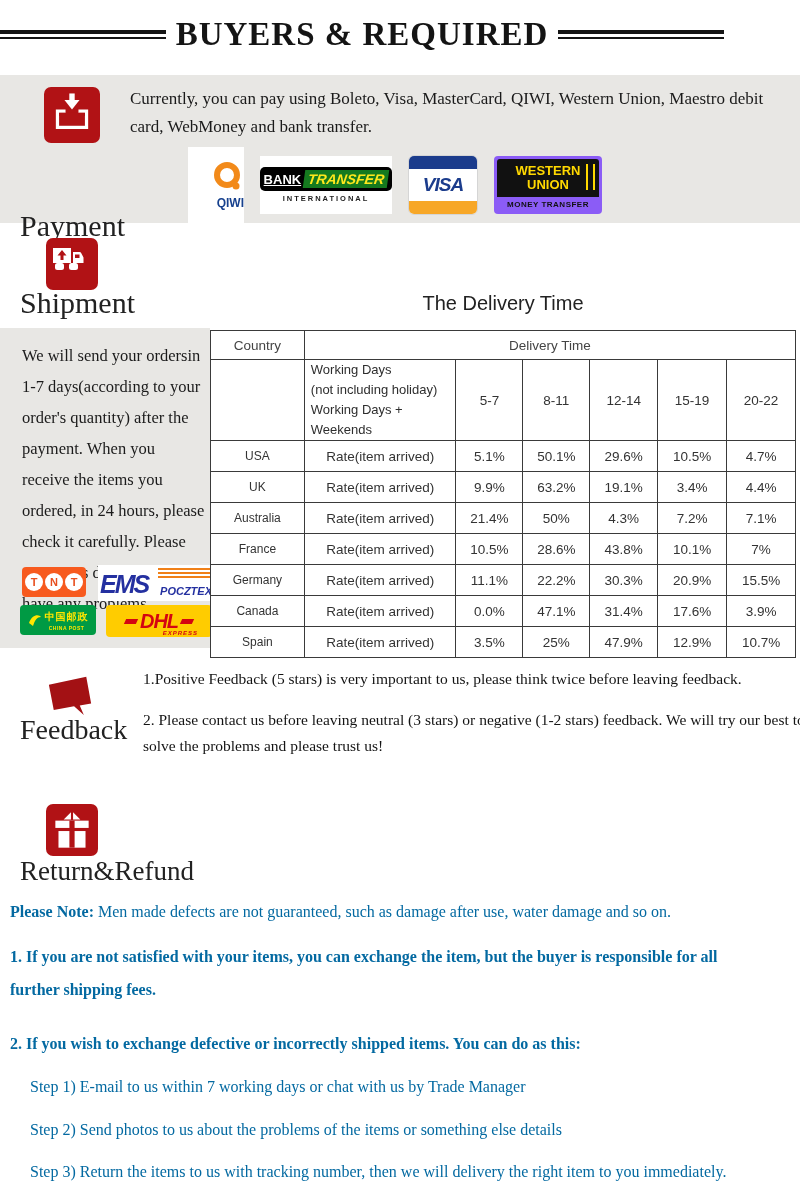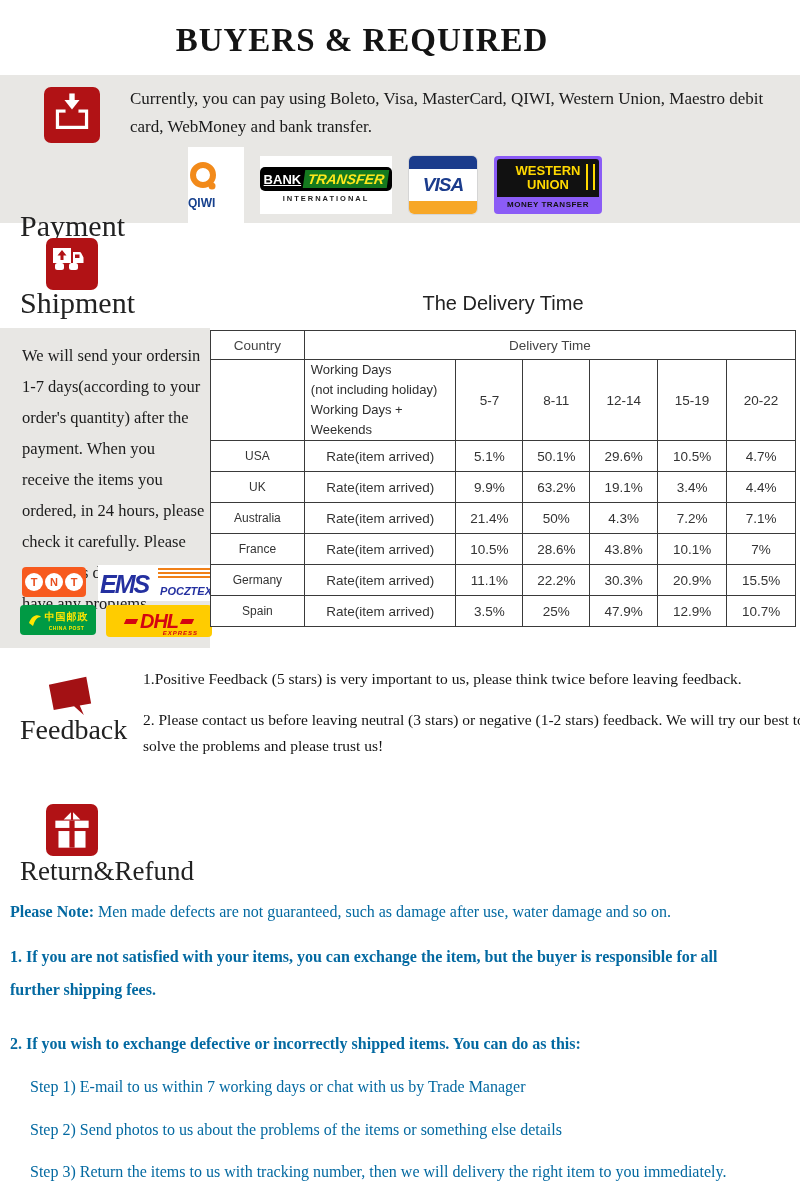--- a/index.html
+++ b/index.html
@@ -1,32 +1,32 @@
 <!DOCTYPE html>
 <html><head>
 <meta charset="utf-8">
 <style>
   html,body{margin:0;padding:0;background:#fff;}
   #page{position:relative;width:800px;height:1185px;background:#ffffff;overflow:hidden;
         font-family:"Liberation Serif", serif;color:#1a1a1a;}
 
   
-  .hdr{position:absolute;top:16px;left:0;width:724px;display:flex;align-items:center;flex-direction:column;}
+  .hdr{position:absolute;top:16px;left:0;width:724px;display:flex;align-items:center;}
   .hline{flex:1;height:3px;border-top:4px solid #151515;border-bottom:2px solid #151515;}
   .hdr-title{margin:0 10px;font-size:33px;letter-spacing:1px;color:#141414;white-space:nowrap;}
 
   
   .pay{position:absolute;top:75px;left:0;width:800px;height:148px;background:#e8e7e4;}
   .icon-box{background:#b11215;border-radius:7px;}
   .pay-icon{position:absolute;left:44px;top:12px;width:56px;height:56px;}
   .sec-label{position:absolute;color:#222;}
   .pay-label{left:20px;top:134px;font-size:30px;}
   .pay-desc{position:absolute;left:130px;top:10px;width:660px;font-size:17px;line-height:28px;}
   .pay-logos{position:absolute;left:188px;top:72px;display:flex;align-items:center;gap:16px;}
-  .logo-qiwi{width:56px;height:76px;background:#fff;display:flex;flex-direction:column;align-items:flex-start;justify-content:center;}
+  .logo-qiwi{width:56px;height:76px;background:#fff;display:flex;flex-direction:column;align-items:flex-end;justify-content:center;}
   .qiwi-txt{color:#17418e;font:700 12px "Liberation Sans",sans-serif;margin-top:1px;}
   .logo-bt{width:132px;height:58px;background:#fff;display:flex;flex-direction:column;align-items:center;justify-content:center;}
   .bt-bar{display:flex;align-items:center;background:#000;border-radius:5px;padding:3px 4px;}
   .bt-bank{color:#fff;font:800 13px "Liberation Sans",sans-serif;padding-right:3px;text-decoration:underline;}
   .bt-transfer{background:#157a1f;color:#ffe81c;font:800 italic 14px "Liberation Sans",sans-serif;padding:1px 4px;transform:skewX(-8deg);}
   .bt-intl{font:700 7.5px "Liberation Sans",sans-serif;letter-spacing:2px;color:#1c1c1c;margin-top:3px;}
   .logo-visa{width:68px;height:58px;background:#fff;border:1px solid #d5d5d5;border-radius:6px;display:flex;flex-direction:column;overflow:hidden;}
   .visa-top{height:13px;background:#1b3c8c;}
   .visa-mid{flex:1;display:flex;align-items:center;justify-content:center;color:#1b3c8c;font:900 italic 19px "Liberation Sans",sans-serif;letter-spacing:-1px;}
   .visa-bot{height:13px;background:#f7a727;}
@@ -260,20 +260,29 @@
     <tr class="data">
       <td class="country">Germany</td>
       <td>Rate(item arrived)</td>
       <td>11.1%</td>
       <td>22.2%</td>
       <td>30.3%</td>
       <td>20.9%</td>
       <td>15.5%</td>
     </tr>
     <tr class="data">
+      <td class="country">Canada</td>
+      <td>Rate(item arrived)</td>
+      <td>0.0%</td>
+      <td>47.1%</td>
+      <td>31.4%</td>
+      <td>17.6%</td>
+      <td>3.9%</td>
+    </tr>
+    <tr class="data">
       <td class="country">Spain</td>
       <td>Rate(item arrived)</td>
       <td>3.5%</td>
       <td>25%</td>
       <td>47.9%</td>
       <td>12.9%</td>
       <td>10.7%</td>
     </tr>
   </tbody>
     </table>

